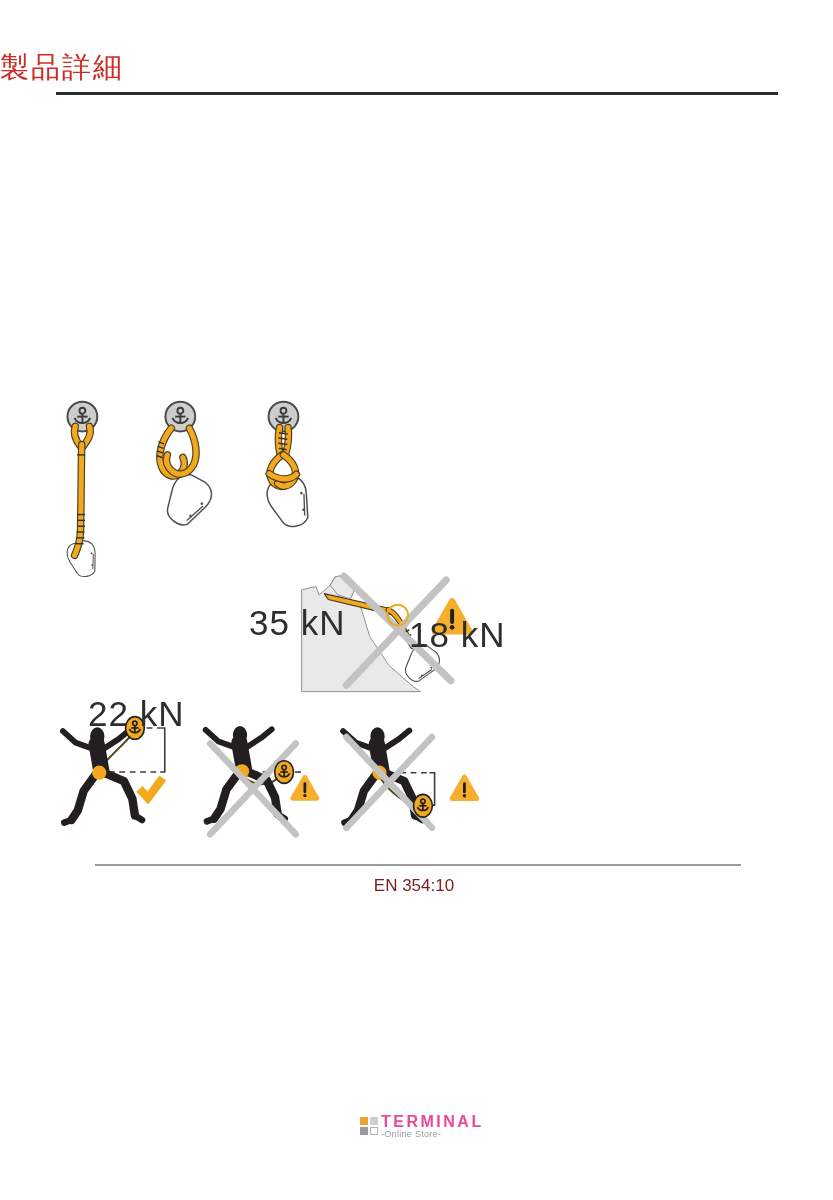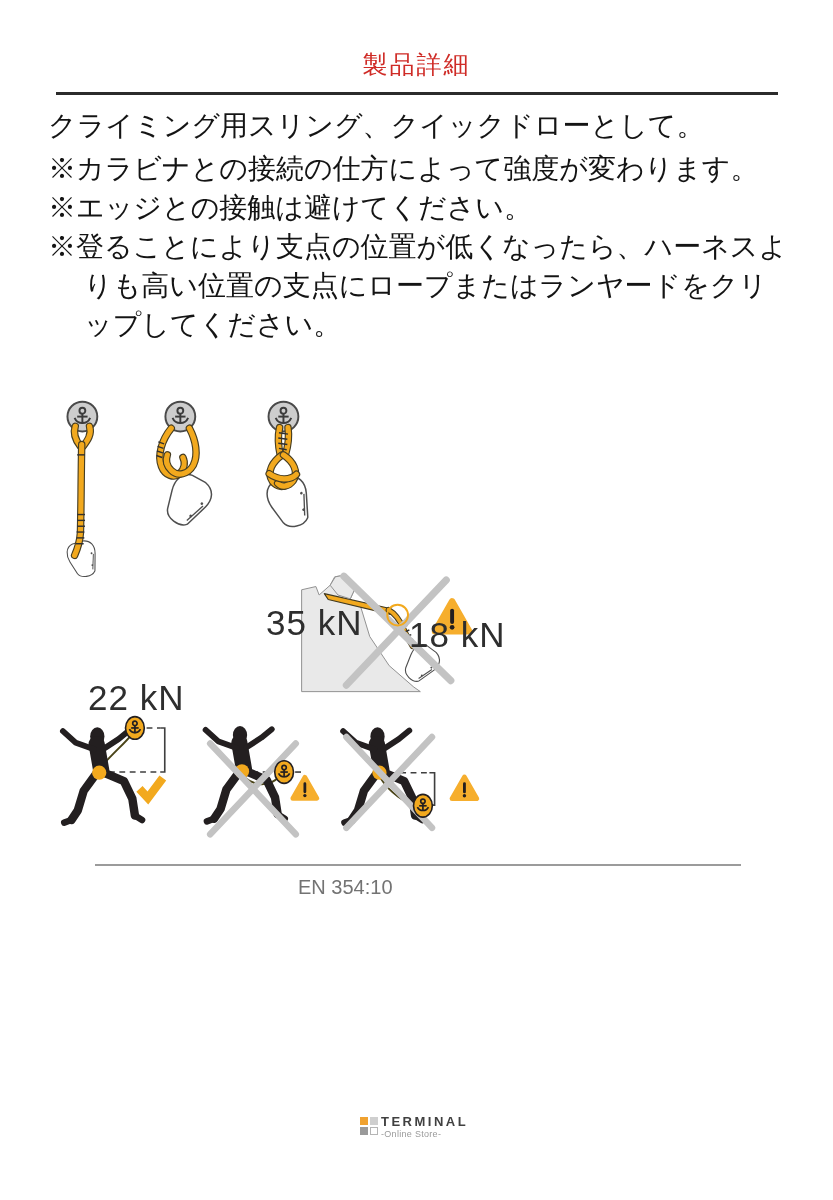--- a/index.html
+++ b/index.html
@@ -1,31 +1,31 @@
 <!DOCTYPE html>
 <html><head>
 <meta charset="utf-8">
 <style>
   html,body{margin:0;padding:0;background:#fff;}
   .page{position:relative;width:833px;height:1200px;background:#ffffff;overflow:hidden;
         font-family:"Liberation Sans",sans-serif;}
-  .title{position:absolute;top:48px;left:0;width:100%;text-align:center;
-         font-size:25px;font-weight:500;letter-spacing:2px;color:#cf2b26;}
+  .title{position:absolute;top:48px;left:0;width:100%;
+         font-size:29px;font-weight:500;letter-spacing:2px;color:#cf2b26;}
   .title-rule{position:absolute;top:92px;left:56px;width:722px;height:0;
               border-top:3px solid #2b2b2b;}
   .desc{position:absolute;left:48px;top:106px;width:744px;font-size:28px;
         line-height:39px;color:#141414;}
   .desc .intro{margin:0 0 4px 0;}
   .desc .note{margin:0;padding-left:36px;text-indent:-36px;}
   .kn{position:absolute;font-size:35px;letter-spacing:1px;color:#2e2e2e;}
-  .kn22{left:88px;top:678px;}
-  .kn35{left:266px;top:603px;}
+  .kn22{left:88px;top:694px;}
+  .kn35{left:249px;top:603px;}
   .kn18{left:409px;top:615px;}
-  .en{position:absolute;left:298px;top:876px;width:232px;text-align:left;
-      font-size:20px;color:#737373;}
+  .en{position:absolute;left:298px;top:876px;width:232px;text-align:center;
+      font-size:17px;color:#7f1d1d;}
   .divider{position:absolute;left:95px;top:864px;width:646px;height:0;
            border-top:2px solid #9b9b9b;}
   .art{position:absolute;left:0;top:390px;width:833px;height:720px;}
   
   .slo{fill:none;stroke:#473e22;stroke-width:11.5;stroke-linecap:round;}
   .sli{fill:none;stroke:#f2a91e;stroke-width:8;stroke-linecap:round;}
   .slo2{fill:none;stroke:#473e22;stroke-width:9;stroke-linecap:round;}
   .sli2{fill:none;stroke:#f2a91e;stroke-width:6;stroke-linecap:round;}
   .stitch{stroke:#2f2f2f;stroke-width:2.2;}
   .cbo{fill:none;stroke:#4f4f4f;stroke-width:9;stroke-linejoin:round;}
@@ -35,37 +35,31 @@
   .solidln{fill:none;stroke:#3f3f3f;stroke-width:2.5;}
   .lanyard{fill:none;stroke:#4a4418;stroke-width:3;}
   
   .logo{position:absolute;left:360px;top:1114px;display:flex;align-items:flex-start;gap:3px;}
   .lgrid{display:grid;grid-template-columns:8px 8px;grid-template-rows:8px 8px;gap:2px;margin-top:3px;}
   .lgrid span{display:block;width:8px;height:8px;}
   .lgrid .sq1{background:#f0a230;}
   .lgrid .sq2{background:#cfcfcf;}
   .lgrid .sq3{background:#9a9a9a;}
   .lgrid .sq4{background:#fff;border:1px solid #b5b5b5;box-sizing:border-box;}
-  .brand{font-size:13px;letter-spacing:2.5px;color:#404040;font-weight:600;line-height:16px;}
+  .brand{font-size:16px;letter-spacing:2.5px;color:#ec4899;font-weight:600;line-height:16px;}
   .tagline{font-size:9px;color:#9a9a9a;text-align:left;margin-top:-1px;letter-spacing:.3px;}
 </style>
 </head>
 <body>
 
 <div class="page">
 
   <div class="title">製品詳細</div>
   <div class="title-rule"></div>
 
-  <div class="desc">
-    <p class="intro">クライミング用スリング、クイックドローとして。</p>
-    <p class="note">※カラビナとの接続の仕方によって強度が変わります。</p>
-    <p class="note">※エッジとの接触は避けてください。</p>
-    <p class="note">※登ることにより支点の位置が低くなったら、ハーネスよりも高い位置の支点にロープまたはランヤードをクリップしてください。</p>
-  </div>
 
   <svg class="art" viewBox="0 390 833 1110" preserveAspectRatio="xMinYMin meet" xmlns="http://www.w3.org/2000/svg">
     <defs>
       <g id="anchor">
         <circle r="23" fill="#cdcdcd" stroke="#4a4a4a" stroke-width="3"></circle>
         <g fill="none" stroke="#3c3c3c" stroke-width="3">
           <circle cy="-9" r="4.5"></circle>
           <line x1="0" y1="-4.5" x2="0" y2="11"></line>
           <line x1="-8" y1="0" x2="8" y2="0"></line>
           <path d="M -12,2 A 13,13 0 0,0 12,2"></path>

